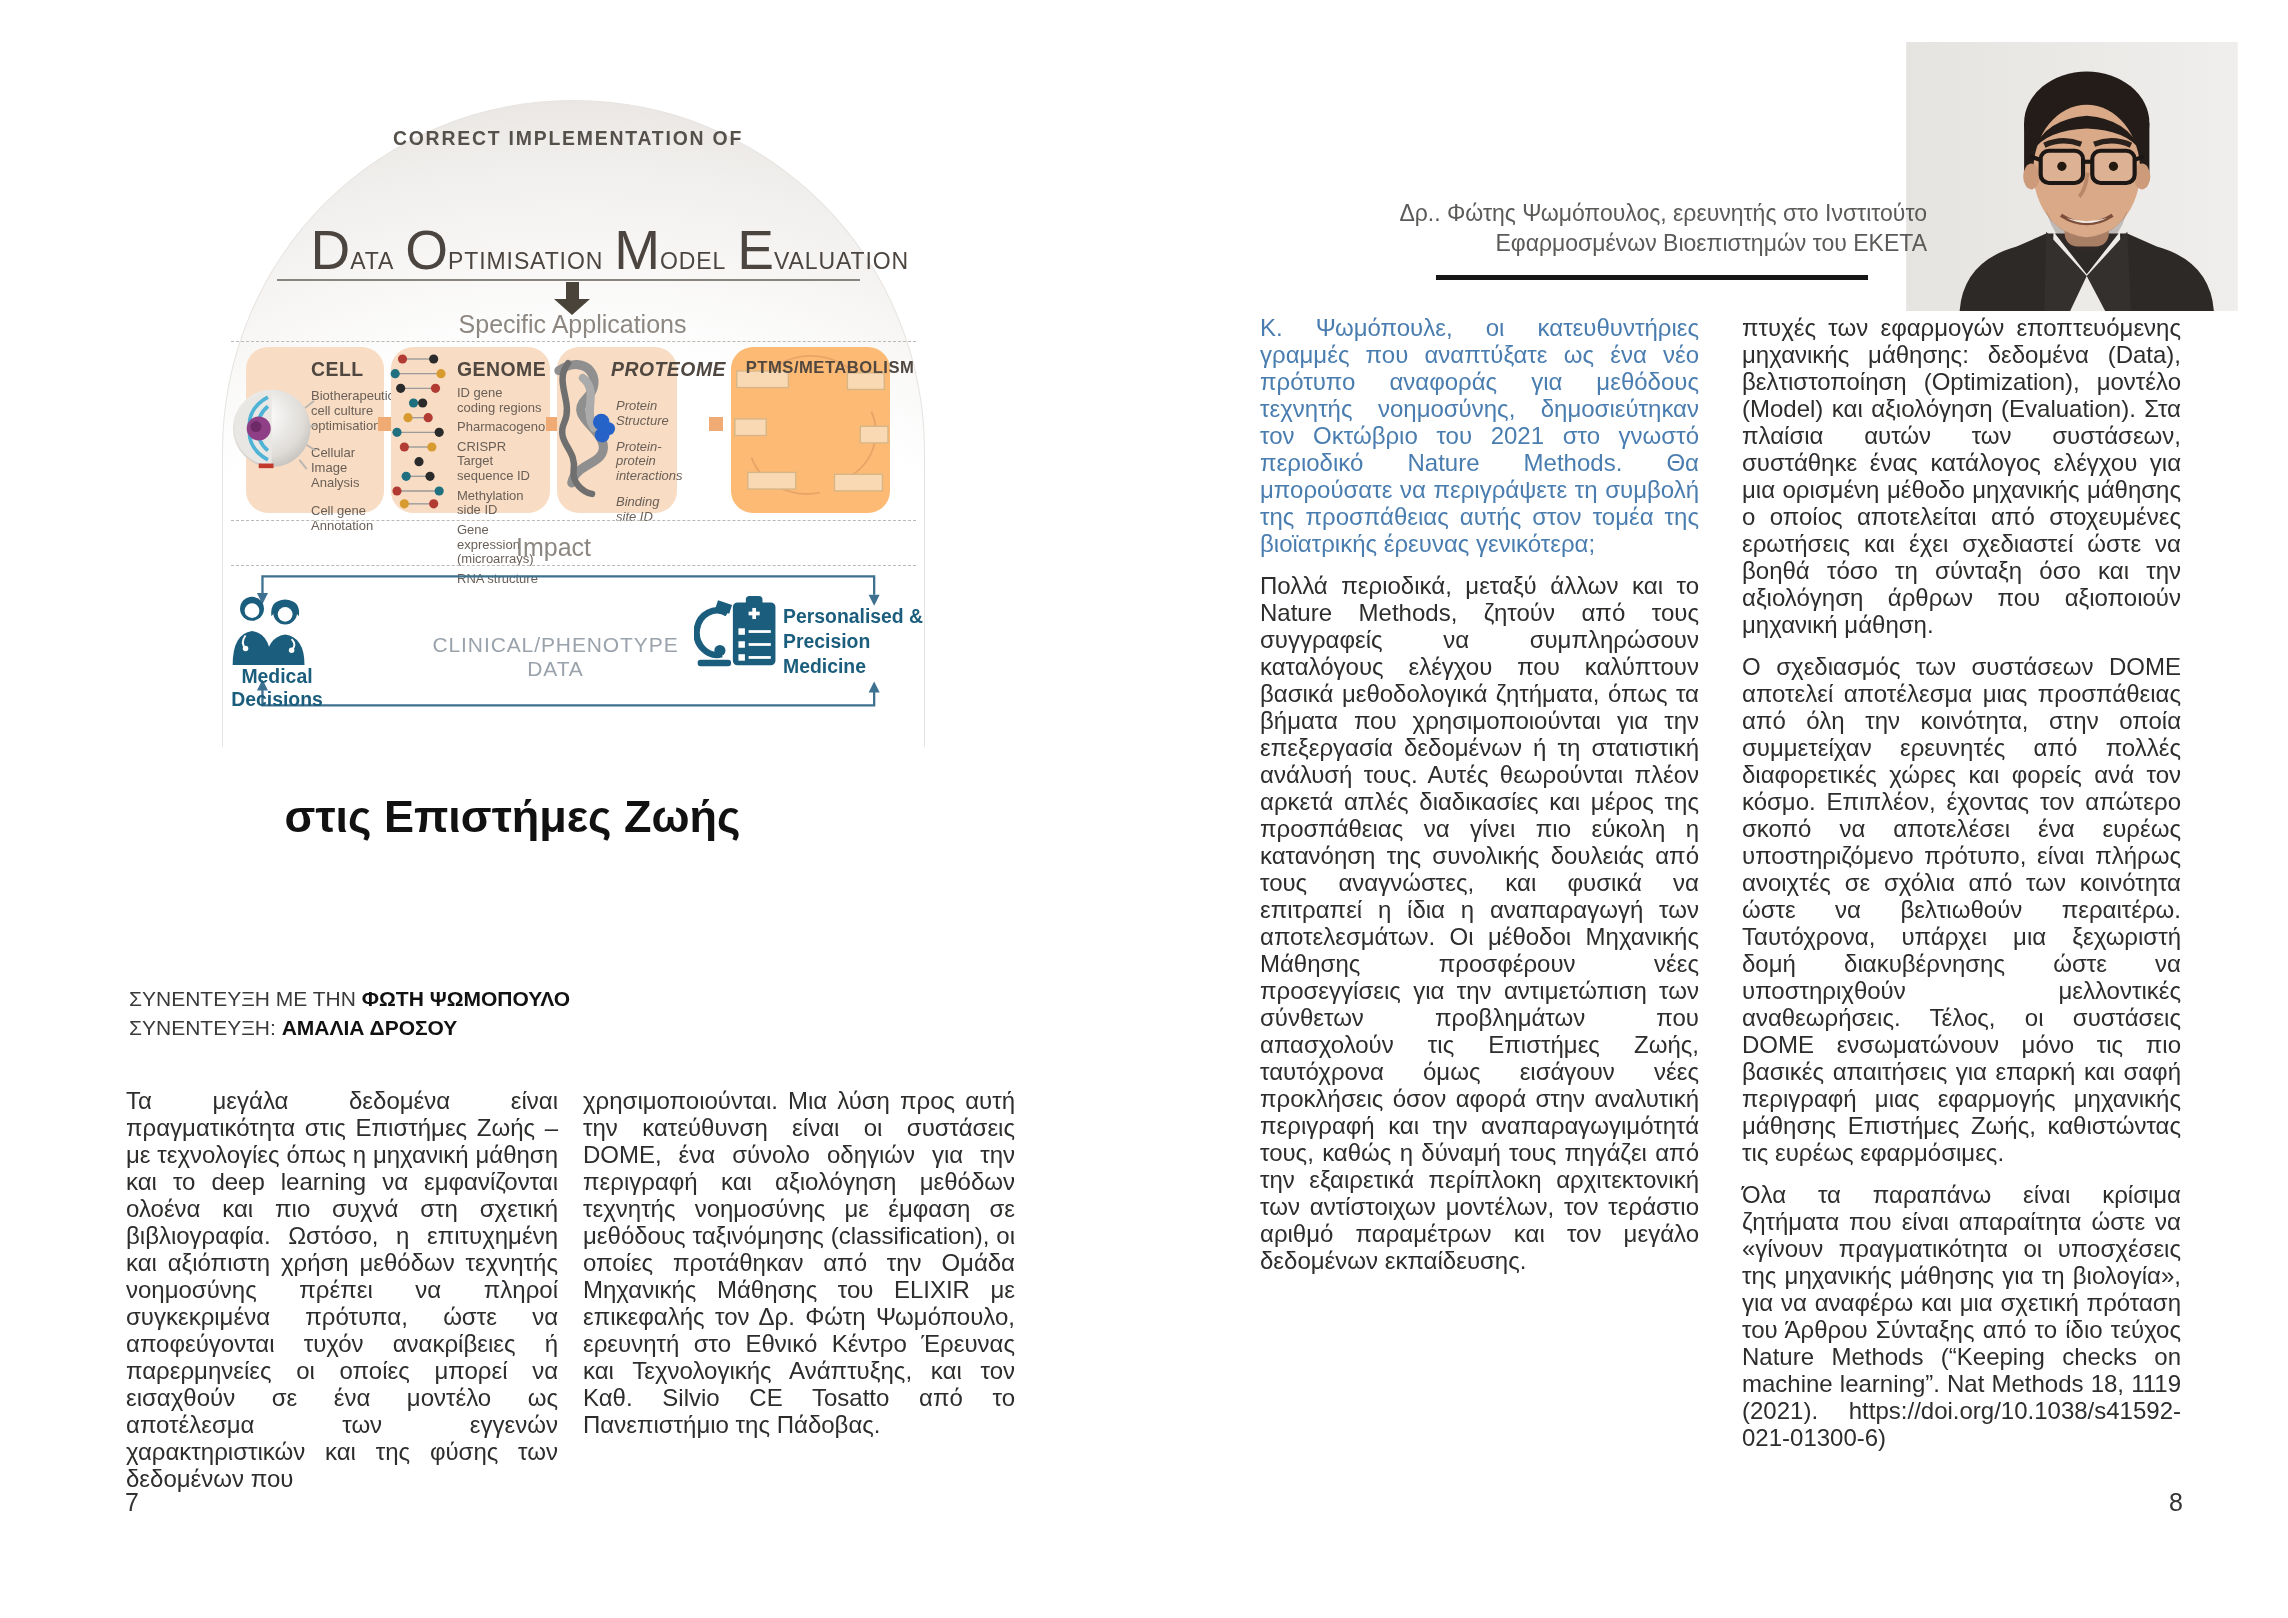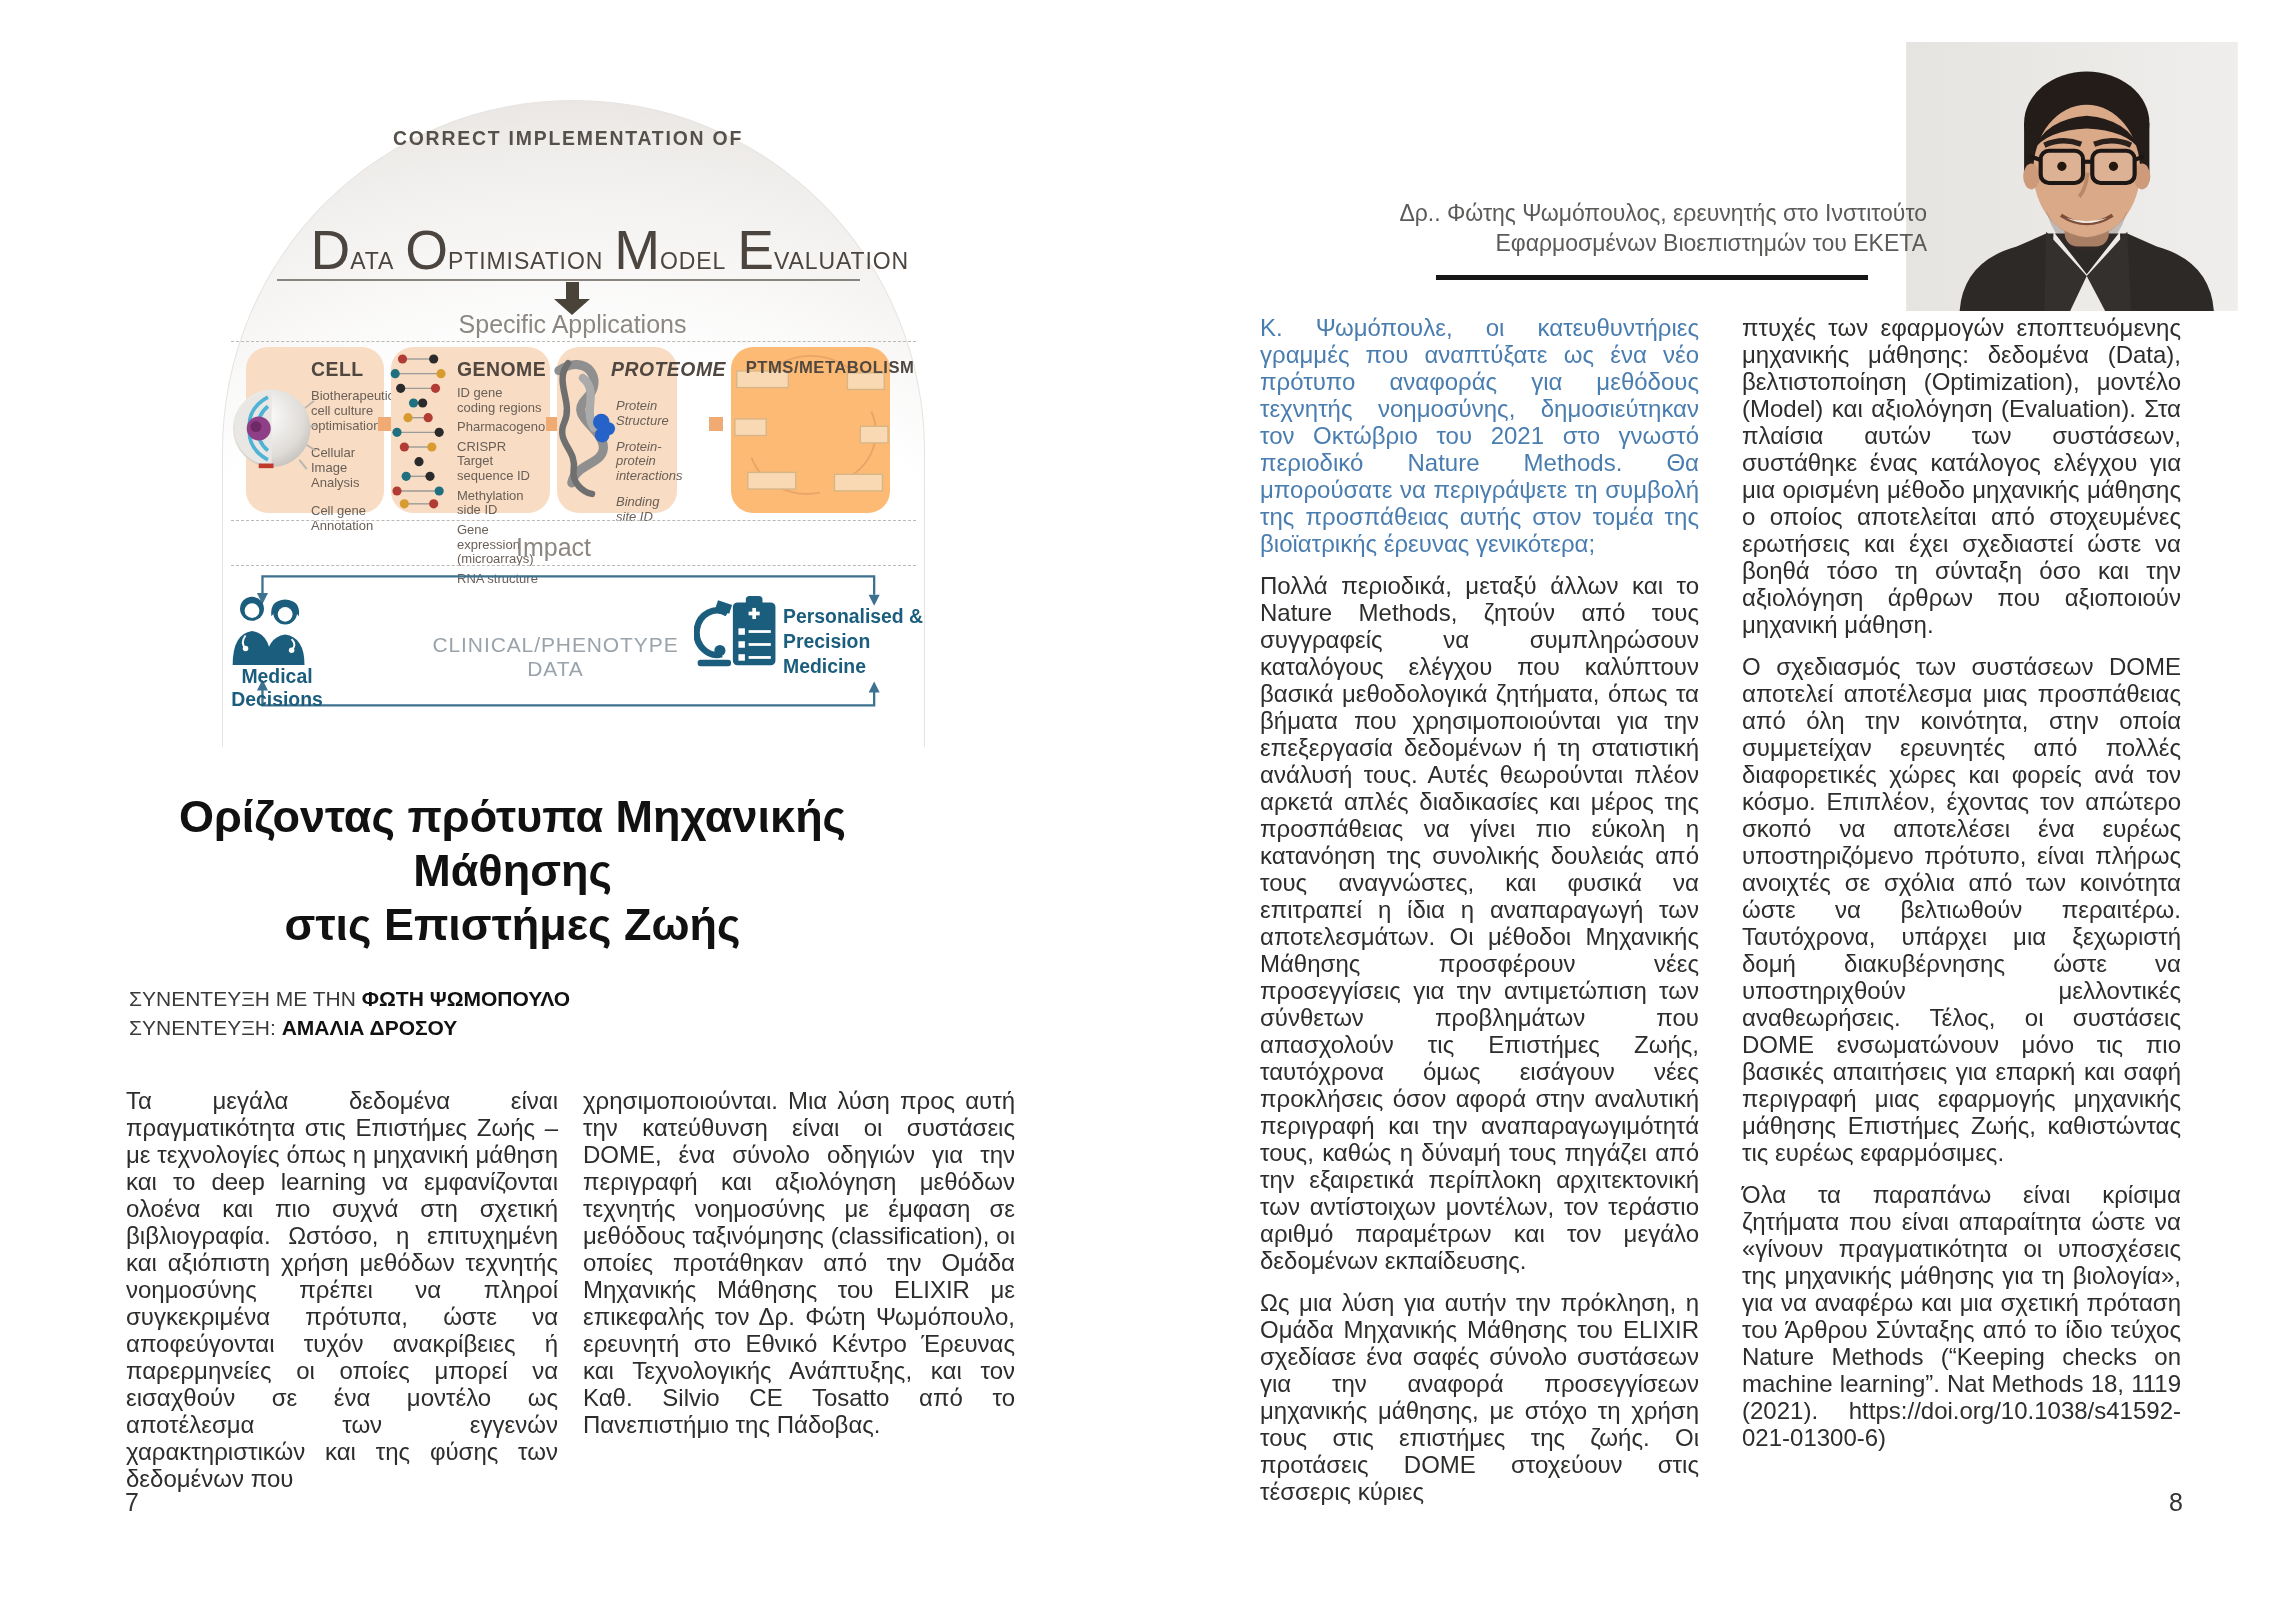--- a/index.html
+++ b/index.html
@@ -271,21 +271,20 @@
         <rect x="48" y="52" width="7" height="7"></rect>
         <rect x="59" y="54" width="24" height="3"></rect>
         <rect x="48" y="66" width="7" height="7"></rect>
         <rect x="59" y="68" width="24" height="3"></rect>
       </g>
     </g>
   </svg>
   <div class="abs teal-label personalised-label">Personalised &amp; Precision Medicine</div>
 
   <div class="abs article-title">
-    <div class="t-line">Ορίζοντας πρότυπα Μηχανικής Μάθησης</div>
     <div class="t-line">στις Επιστήμες Ζωής</div>
   </div>
 
   <div class="abs byline">
     <div><span>ΣΥΝΕΝΤΕΥΞΗ ΜΕ ΤΗΝ </span><b>ΦΩΤΗ ΨΩΜΟΠΟΥΛΟ</b></div>
     <div><span>ΣΥΝΕΝΤΕΥΞΗ: </span><b>ΑΜΑΛΙΑ ΔΡΟΣΟΥ</b></div>
   </div>
 
   <div class="abs col" style="left:126px;top:1087px;width:432px;">
     <p>Τα μεγάλα δεδομένα είναι πραγματικότητα στις Επιστήμες Ζωής – με τεχνολογίες όπως η μηχανική μάθηση και το deep learning να εμφανίζονται ολοένα και πιο συχνά στη σχετική βιβλιογραφία. Ωστόσο, η επιτυχημένη και αξιόπιστη χρήση μεθόδων τεχνητής νοημοσύνης πρέπει να πληροί συγκεκριμένα πρότυπα, ώστε να αποφεύγονται τυχόν ανακρίβειες ή παρερμηνείες οι οποίες μπορεί να εισαχθούν σε ένα μοντέλο ως αποτέλεσμα των εγγενών χαρακτηριστικών και της φύσης των δεδομένων που</p>
@@ -343,21 +342,20 @@
     <path d="M168,188 Q196,206 224,188" stroke="#7d4f3b" stroke-width="4" fill="none"></path>
     <path d="M174,191 Q196,202 218,191 Q196,198 174,191 Z" fill="#f5efe9"></path>
   </svg>
 
   <div class="abs caption">Δρ.. Φώτης Ψωμόπουλος, ερευνητής στο Ινστιτούτο Εφαρμοσμένων Βιοεπιστημών του ΕΚΕΤΑ</div>
   <div class="abs caption-rule"></div>
 
   <div class="abs col" style="left:1260px;top:314px;width:439px;">
     <p class="question">Κ. Ψωμόπουλε, οι κατευθυντήριες γραμμές που αναπτύξατε ως ένα νέο πρότυπο αναφοράς για μεθόδους τεχνητής νοημοσύνης, δημοσιεύτηκαν τον Οκτώβριο του 2021 στο γνωστό περιοδικό Nature Methods. Θα μπορούσατε να περιγράψετε τη συμβολή της προσπάθειας αυτής στον τομέα της βιοϊατρικής έρευνας γενικότερα;</p>
     <p>Πολλά περιοδικά, μεταξύ άλλων και το Nature Methods, ζητούν από τους συγγραφείς να συμπληρώσουν καταλόγους ελέγχου που καλύπτουν βασικά μεθοδολογικά ζητήματα, όπως τα βήματα που χρησιμοποιούνται για την επεξεργασία δεδομένων ή τη στατιστική ανάλυσή τους. Αυτές θεωρούνται πλέον αρκετά απλές διαδικασίες και μέρος της προσπάθειας να γίνει πιο εύκολη η κατανόηση της συνολικής δουλειάς από τους αναγνώστες, και φυσικά να επιτραπεί η ίδια η αναπαραγωγή των αποτελεσμάτων. Οι μέθοδοι Μηχανικής Μάθησης προσφέρουν νέες προσεγγίσεις για την αντιμετώπιση των σύνθετων προβλημάτων που απασχολούν τις Επιστήμες Ζωής, ταυτόχρονα όμως εισάγουν νέες προκλήσεις όσον αφορά στην αναλυτική περιγραφή και την αναπαραγωγιμότητά τους, καθώς η δύναμή τους πηγάζει από την εξαιρετικά περίπλοκη αρχιτεκτονική των αντίστοιχων μοντέλων, τον τεράστιο αριθμό παραμέτρων και τον μεγάλο δεδομένων εκπαίδευσης.</p>
-    <p>Ως μια λύση για αυτήν την πρόκληση, η Ομάδα Μηχανικής Μάθησης του ELIXIR σχεδίασε ένα σαφές σύνολο συστάσεων για την αναφορά προσεγγίσεων μηχανικής μάθησης, με στόχο τη χρήση τους στις επιστήμες της ζωής. Οι προτάσεις DOME στοχεύουν στις τέσσερις κύριες</p>
   </div>
 
   <div class="abs col" style="left:1742px;top:314px;width:439px;">
     <p>πτυχές των εφαρμογών εποπτευόμενης μηχανικής μάθησης: δεδομένα (Data), βελτιστοποίηση (Optimization), μοντέλο (Model) και αξιολόγηση (Evaluation). Στα πλαίσια αυτών των συστάσεων, συστάθηκε ένας κατάλογος ελέγχου για μια ορισμένη μέθοδο μηχανικής μάθησης ο οποίος αποτελείται από στοχευμένες ερωτήσεις και έχει σχεδιαστεί ώστε να βοηθά τόσο τη σύνταξη όσο και την αξιολόγηση άρθρων που αξιοποιούν μηχανική μάθηση.</p>
     <p>Ο σχεδιασμός των συστάσεων DOME αποτελεί αποτέλεσμα μιας προσπάθειας από όλη την κοινότητα, στην οποία συμμετείχαν ερευνητές από πολλές διαφορετικές χώρες και φορείς ανά τον κόσμο. Επιπλέον, έχοντας τον απώτερο σκοπό να αποτελέσει ένα ευρέως υποστηριζόμενο πρότυπο, είναι πλήρως ανοιχτές σε σχόλια από των κοινότητα ώστε να βελτιωθούν περαιτέρω. Ταυτόχρονα, υπάρχει μια ξεχωριστή δομή διακυβέρνησης ώστε να υποστηριχθούν μελλοντικές αναθεωρήσεις. Τέλος, οι συστάσεις DOME ενσωματώνουν μόνο τις πιο βασικές απαιτήσεις για επαρκή και σαφή περιγραφή μιας εφαρμογής μηχανικής μάθησης Επιστήμες Ζωής, καθιστώντας τις ευρέως εφαρμόσιμες.</p>
     <p>Όλα τα παραπάνω είναι κρίσιμα ζητήματα που είναι απαραίτητα ώστε να «γίνουν πραγματικότητα οι υποσχέσεις της μηχανικής μάθησης για τη βιολογία», για να αναφέρω και μια σχετική πρόταση του Άρθρου Σύνταξης από το ίδιο τεύχος Nature Methods (“Keeping checks on machine learning”. Nat Methods 18, 1119 (2021). https://doi.org/10.1038/s41592-021-01300-6)</p>
   </div>
 
   <div class="abs page-number" style="left:2141px;top:1488px;width:42px;text-align:right;">8</div>
 </div>

